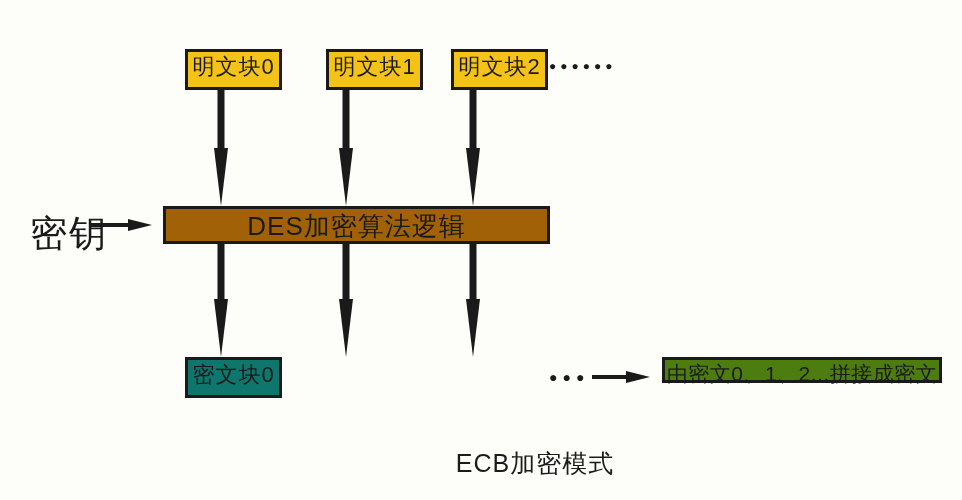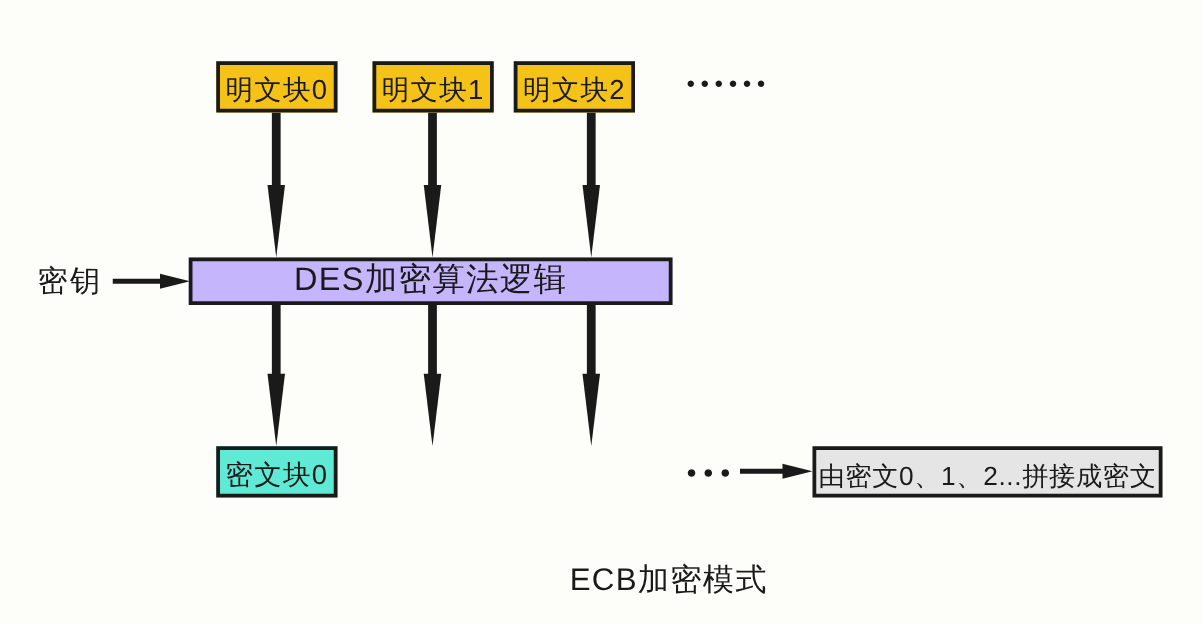--- a/index.html
+++ b/index.html
@@ -14,50 +14,51 @@
     height: 500px;
     background: #FDFDF9;
     overflow: hidden;
     color: #1A1A1A;
   }
   .box {
     position: absolute;
     box-sizing: border-box;
     border: 3px solid #1A1A1A;
     display: flex;
-    align-items: flex-end;
+    align-items: flex-start;
     justify-content: center;
     font-size: 22px;
     letter-spacing: 1px;
     color: #1A1A1A;
     white-space: nowrap;
+    margin-left: 12px;
   }
   .plain-box   { background: #F5C318; left: 0; top: 49px; width: 97px; height: 41px; }
-  .cipher-box  { background: #5eead4; left: 0; top: 357px; width: 97px; height: 41px; }
+  .cipher-box  { background: #0f766e; left: 0; top: 357px; width: 97px; height: 41px; }
   #plain-0, #cipher-0 { left: 173px; }
-  #plain-1, #cipher-1 { left: 298px; }
-  #plain-2, #cipher-2 { left: 411px; }
+  #plain-1, #cipher-1 { left: 314px; }
+  #plain-2, #cipher-2 { left: 439px; }
   #engine-box {
-    background: #c4b5fd;
+    background: #a16207;
     left: 151px; top: 206px;
     width: 387px; height: 38px;
     font-size: 26px;
     letter-spacing: 1px;
   }
   #concat-box {
-    background: #e5e5e5;
+    background: #4d7c0f;
     left: 650px; top: 357px;
-    width: 280px; height: 41px;
+    width: 280px; height: 26px;
     font-size: 21px;
     letter-spacing: 0.5px;
   }
   #key-label {
     position: absolute;
     left: 30px; top: 209px;
-    font-size: 24px;
+    font-size: 37px;
     letter-spacing: 2px;
   }
   #caption {
     position: absolute;
     left: 487px; top: 447px;
     transform: translateX(-50%);
     font-size: 25px;
     letter-spacing: 1px;
     white-space: nowrap;
     margin-left: 48px;

